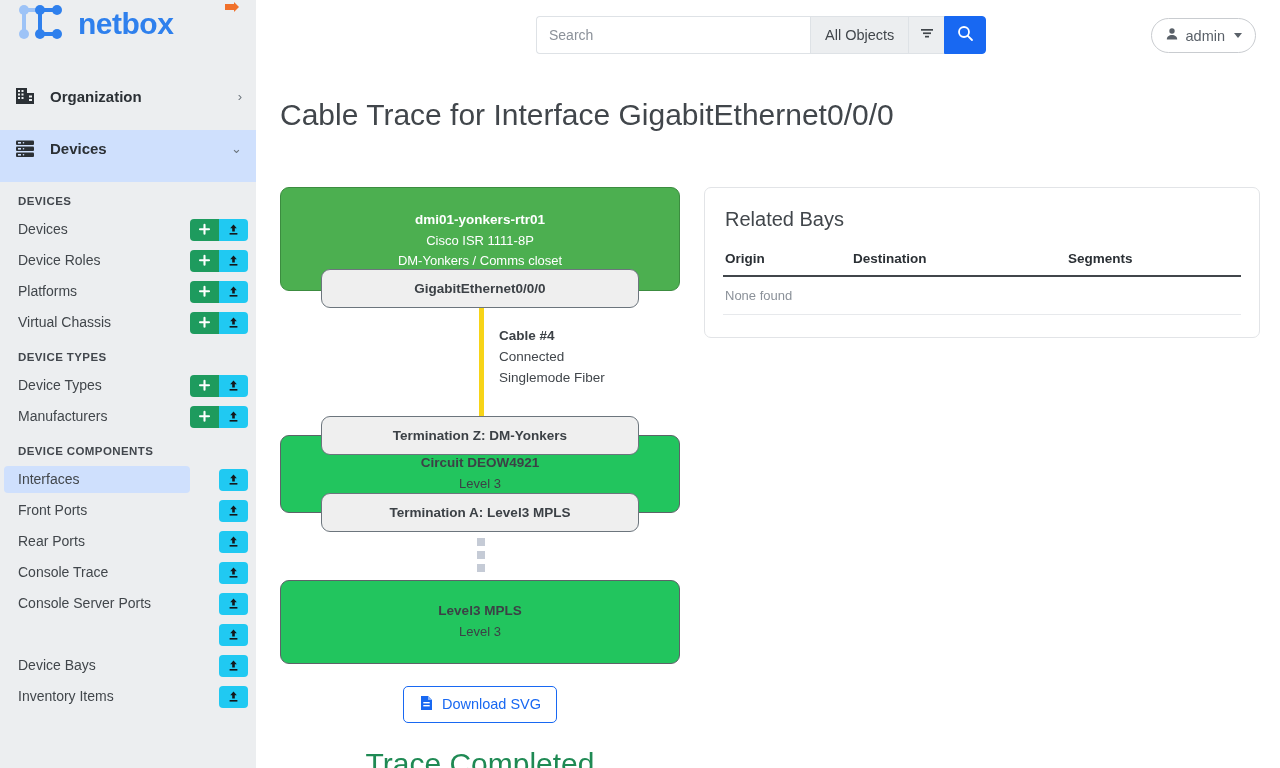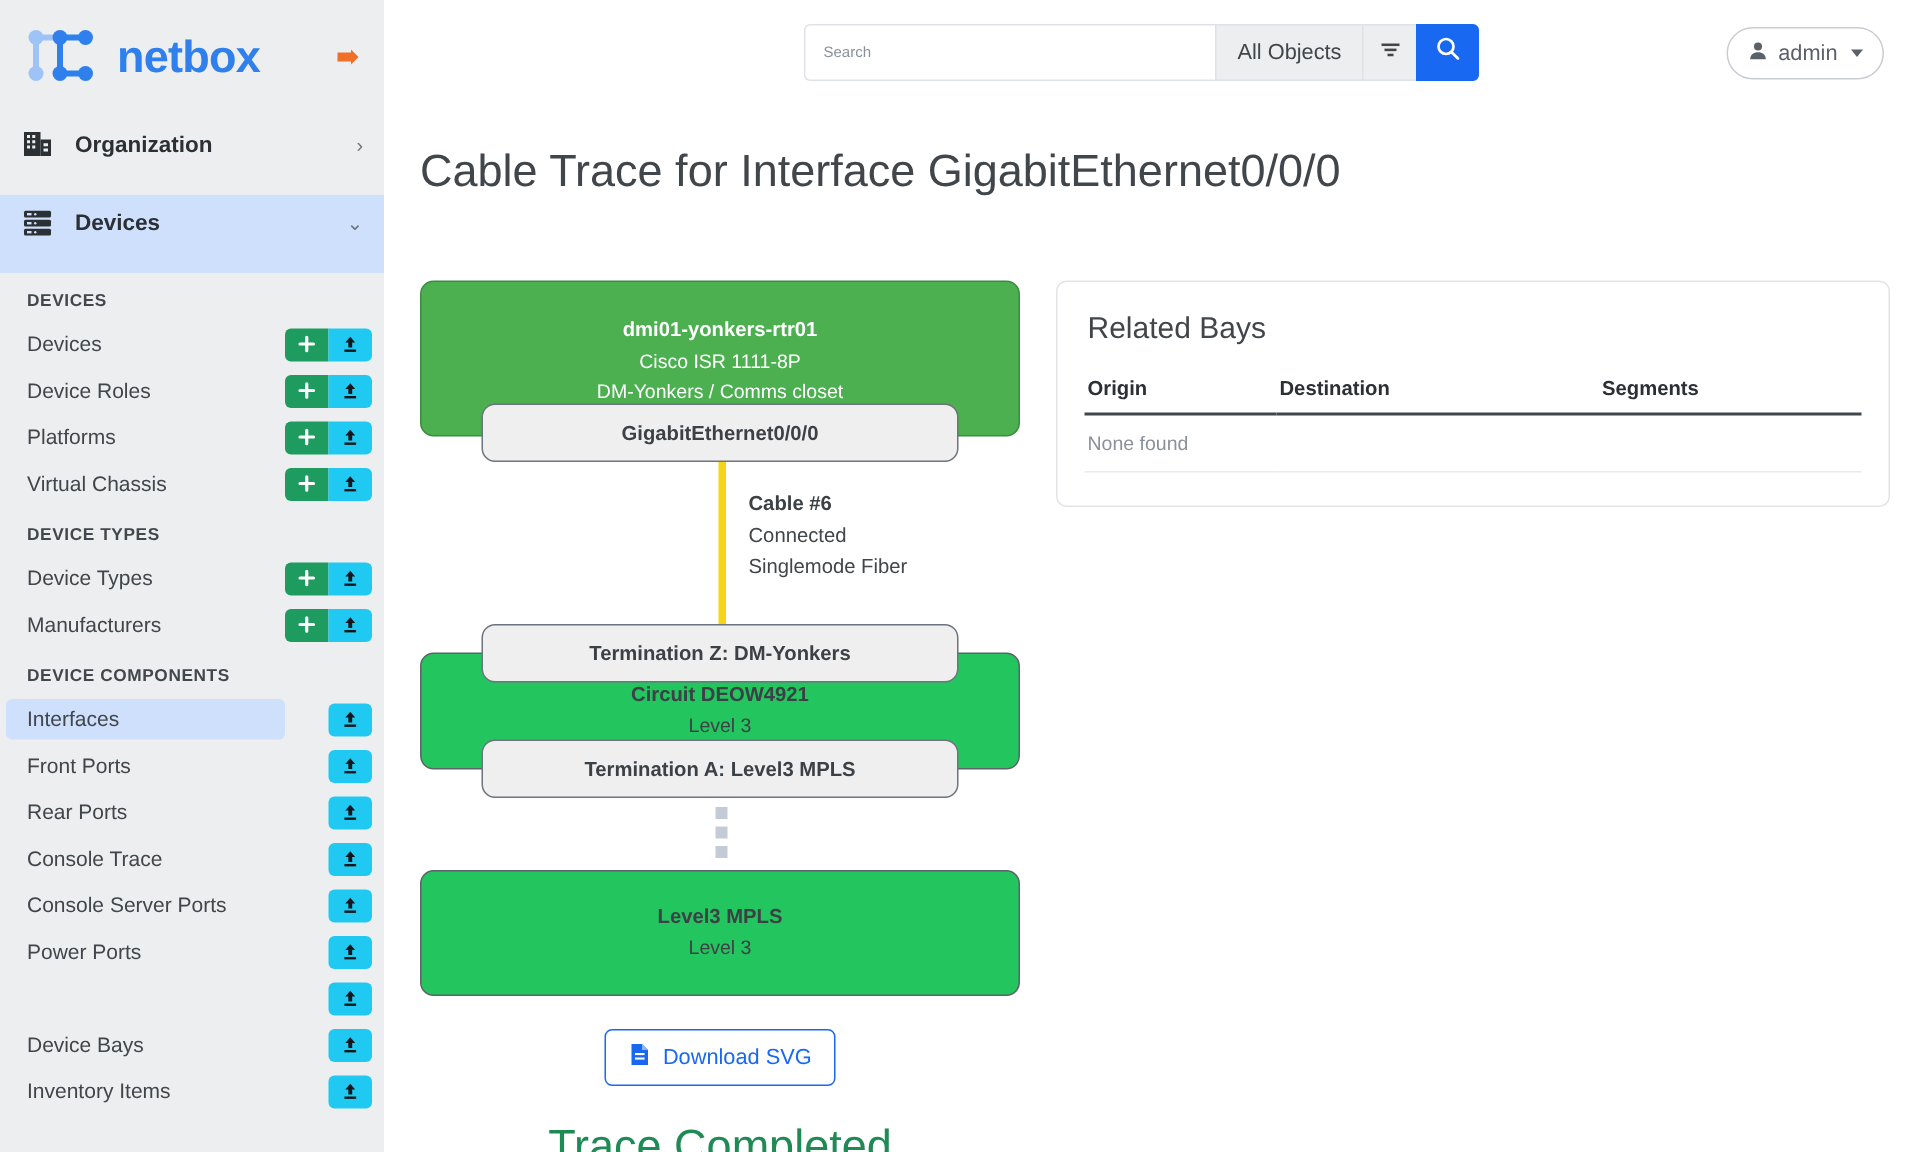--- a/index.html
+++ b/index.html
@@ -18,21 +18,21 @@
   
   .sidebar {
     width: 256px; height: 768px;
     background: #eceef0;
     flex: 0 0 256px;
     overflow: hidden;
     position: relative;
   }
   .brand {
     height: 78px;
-    display: flex; align-items: center;
+    display: flex; align-items: flex-start;
     padding: 0 16px 0 18px;
   }
   .brand-logo { display: flex; align-items: center; gap: 6px; flex: 1; }
   .brand-word {
     font-size: 30px; font-weight: 700; color: #2f80ed;
     letter-spacing: -0.5px; line-height: 1;
   }
   .pin-icon { color: #f0702a; font-size: 15px; line-height: 1; }
 
   .nav-group {
@@ -86,21 +86,21 @@
   }
   .search-wrap {
     display: flex; align-items: stretch;
     height: 38px; margin: 0 auto;
     position: absolute; left: 280px; top: 16px;
   }
   .search-input {
     width: 274px; height: 38px;
     border: 1px solid #dee2e6; border-right: none;
     border-radius: 4px 0 0 4px;
-    padding: 0 12px; font-size: 10px;
+    padding: 0 12px; font-size: 14px;
     color: #c2410c; outline: none; background: #fff;
     font-family: "Liberation Sans", sans-serif;
   }
   .search-input::placeholder { color: #8b9199; }
   .obj-select {
     display: flex; align-items: center; justify-content: center;
     padding: 0 14px; background: #eceef0;
     border: 1px solid #dee2e6; border-right: none;
     font-size: 14.5px; color: #41464b; cursor: pointer;
   }
@@ -470,32 +470,20 @@
       <span class="btn-pair">
         <button class="mini-btn mini-imp solo">
           <svg width="13" height="13" viewBox="0 0 13 13">
               <path d="M6.5 1.5 L9.8 5.3 H7.8 V8.6 H5.2 V5.3 H3.2 Z" fill="#14181c"></path>
               <rect x="2.6" y="10" width="7.8" height="1.6" fill="#14181c"></rect>
             </svg>
         </button>
       </span>
     </div>
 
-    <div class="nav-row">
-      <div class="nav-link-wrap"></div>
-      <span class="nav-row-label">Power Ports</span>
-      <span class="btn-pair">
-        <button class="mini-btn mini-imp solo">
-          <svg width="13" height="13" viewBox="0 0 13 13">
-              <path d="M6.5 1.5 L9.8 5.3 H7.8 V8.6 H5.2 V5.3 H3.2 Z" fill="#14181c"></path>
-              <rect x="2.6" y="10" width="7.8" height="1.6" fill="#14181c"></rect>
-            </svg>
-        </button>
-      </span>
-    </div>
 
     <div class="nav-row">
       <div class="nav-link-wrap"></div>
       <span class="btn-pair">
         <button class="mini-btn mini-imp solo">
           <svg width="13" height="13" viewBox="0 0 13 13">
               <path d="M6.5 1.5 L9.8 5.3 H7.8 V8.6 H5.2 V5.3 H3.2 Z" fill="#14181c"></path>
               <rect x="2.6" y="10" width="7.8" height="1.6" fill="#14181c"></rect>
             </svg>
         </button>
@@ -581,21 +569,21 @@
             <div class="node-sub">DM-Yonkers / Comms closet</div>
           </div>
 
           <div class="term" style="margin-top:-22px;">
             <span>GigabitEthernet0/0/0</span>
           </div>
 
           <div class="cable-seg">
             <div class="cable-line"></div>
             <div class="cable-info">
-              <div class="cable-name">Cable #6</div>
+              <div class="cable-name">Cable #4</div>
               <div class="cable-meta">Connected</div>
               <div class="cable-meta">Singlemode Fiber</div>
             </div>
           </div>
 
           <div class="term term-over-top">
             <span>Termination Z: DM-Yonkers</span>
           </div>
 
           <div class="circuit-stack">

